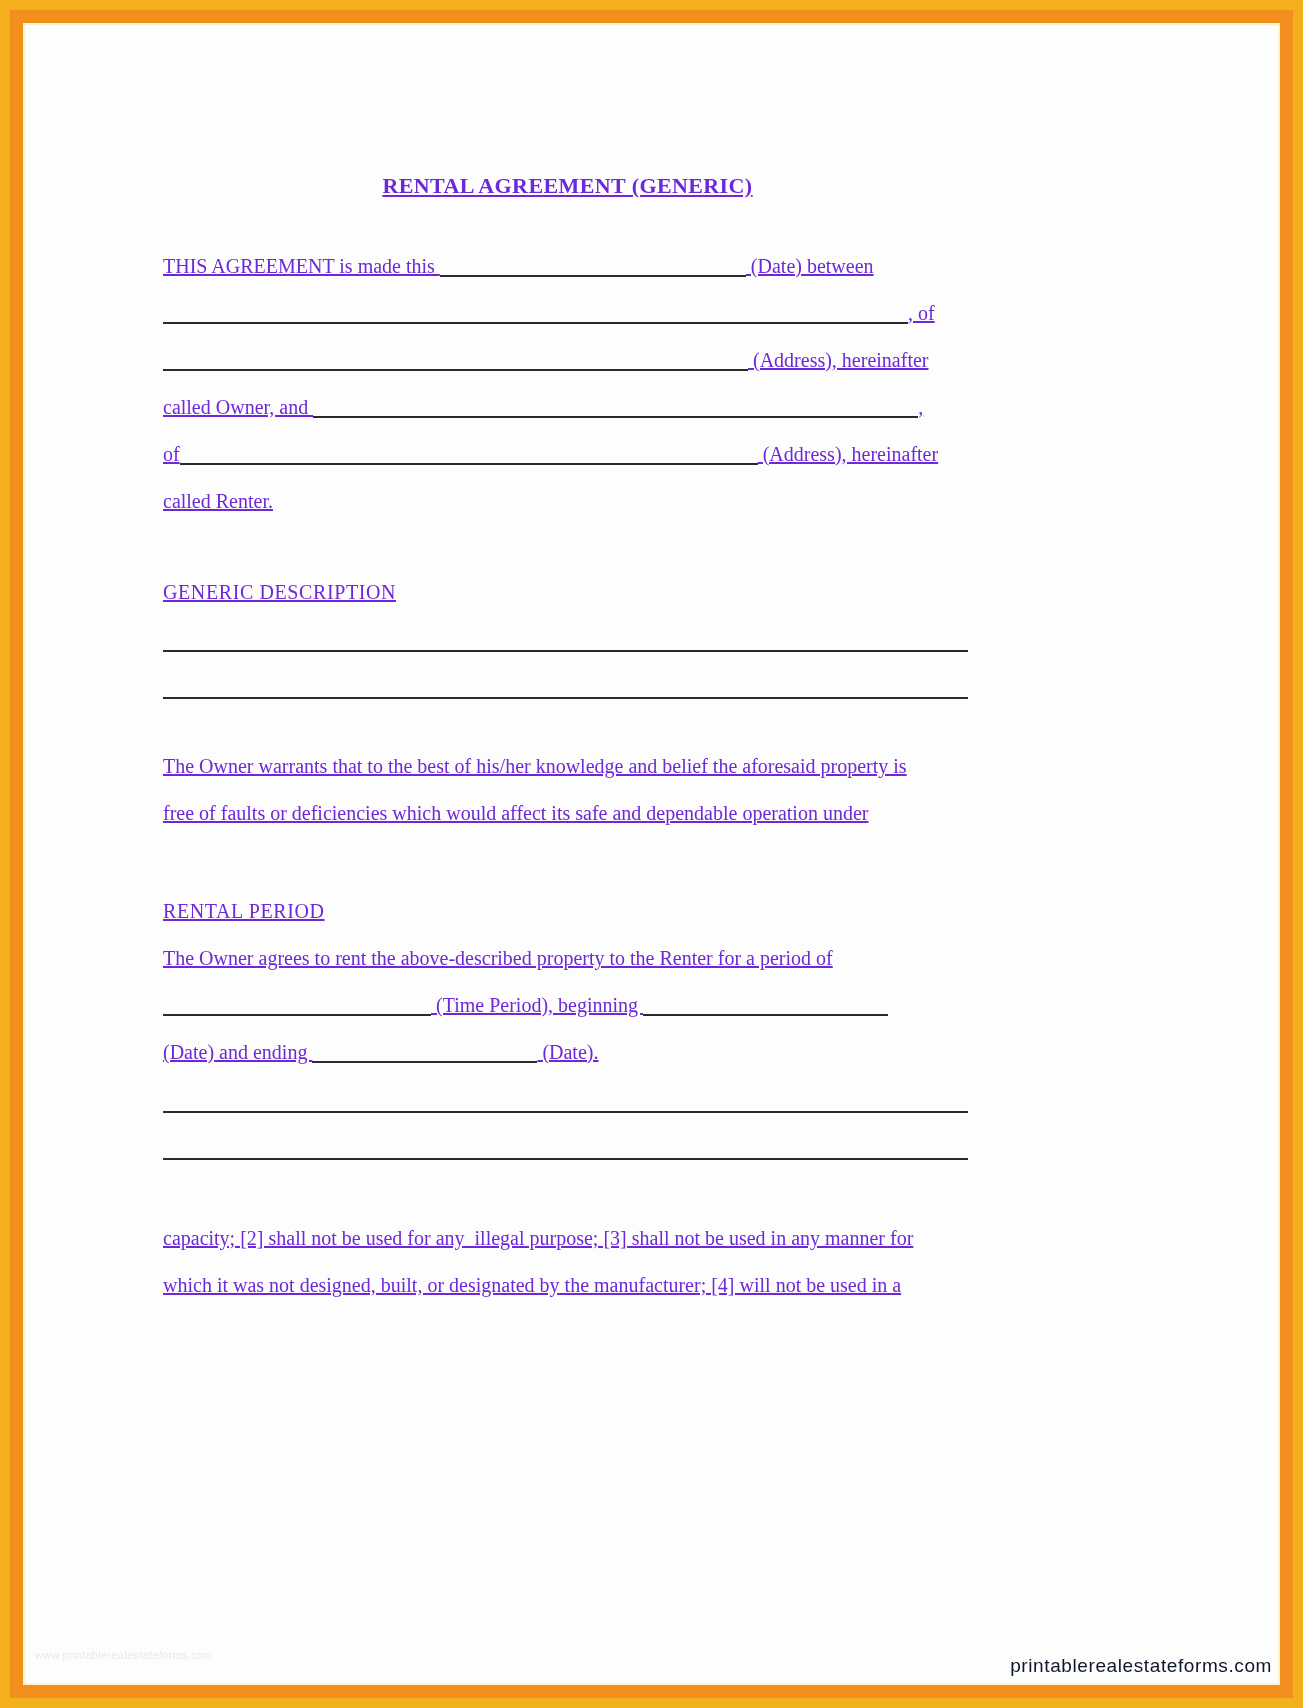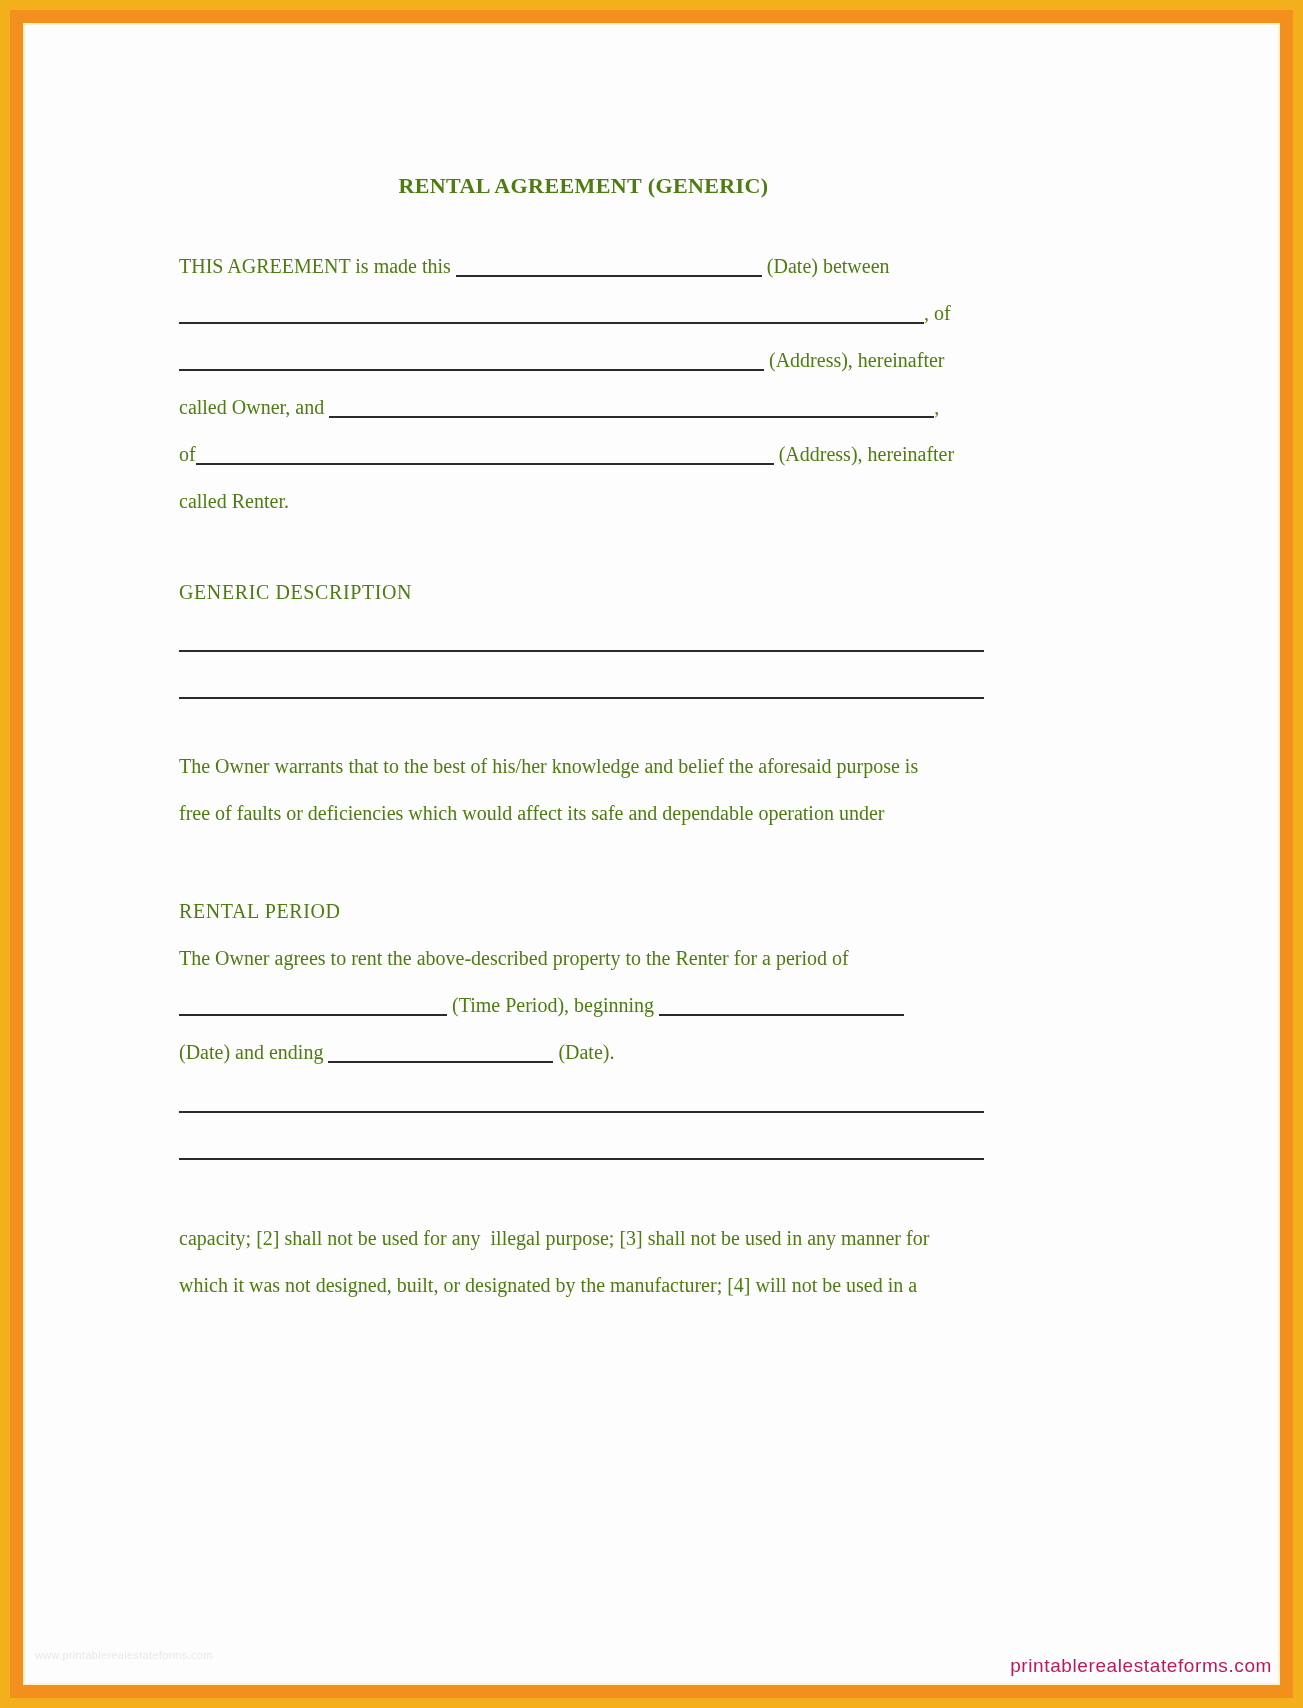--- a/index.html
+++ b/index.html
@@ -14,22 +14,22 @@
     position:absolute; left:10px; top:10px; right:10px; bottom:10px;
     background:#f3901d;               
   }
   .page {
     position:absolute; left:13px; top:13px; right:13px; bottom:13px;
     background:#fefdfd;
     box-shadow: inset 0 0 0 2px #fdf3d0; 
     overflow:hidden;
   }
   .doc {
-    position:absolute; left:156px; top:0; width:809px;
-    color:#4d7c0f; font-size:20px;
+    position:absolute; left:140px; top:0; width:809px;
+    color:#6d28d9; font-size:20px;text-decoration:underline;
   }
   .block .line { line-height:47px; white-space:pre; }
   .run { }
   .blank {
     display:inline-block;
     height:20px;
     border-bottom:2px solid #2b2b2b;
     vertical-align:-4px;
   }
   .title .line { line-height:30px; }
@@ -45,21 +45,21 @@
   [data-name="section-rental-period"]          { margin-top:51px; }
   [data-name="rental-period-paragraph"]        { margin-top:0; }
   [data-name="section-use-of-property"]        { margin-top:41px; }
   [data-name="use-of-property-blanks"]         { margin-top:3px; }
   [data-name="renter-agreement-paragraph"]     { margin-top:42px; }
 
   .footer-site {
     position:absolute; right:8px; bottom:8px;
     font-family:"Liberation Sans", sans-serif;
     font-size:19px; letter-spacing:0.6px;
-    color:#be185d;
+    color:#0f172a;
   }
   .watermark {
     position:absolute; left:12px; bottom:24px;
     font-family:"Liberation Sans", sans-serif;
     font-size:11px; letter-spacing:0.3px;
     color:#eae8e6;
   }
 </style>
 </head>
 <body data-name="scanned-form-page">
@@ -80,21 +80,21 @@
           <div class="line" data-name="doc-line"><span class="run" data-name="text-run">called Renter.</span></div>
         </div>
         <div class="block heading" data-name="section-property-description">
           <div class="line" data-name="doc-line"><span class="run" data-name="text-run">GENERIC DESCRIPTION</span></div>
         </div>
         <div class="block blanks" data-name="property-description-blanks">
           <div class="line" data-name="doc-line"><span class="blank" data-name="fill-in-blank-line" style="width: 805px;"></span></div>
           <div class="line" data-name="doc-line"><span class="blank" data-name="fill-in-blank-line" style="width: 805px;"></span></div>
         </div>
         <div class="block para" data-name="owner-warranty-paragraph">
-          <div class="line" data-name="doc-line"><span class="run" data-name="text-run">The Owner warrants that to the best of his/her knowledge and belief the aforesaid purpose is</span></div>
+          <div class="line" data-name="doc-line"><span class="run" data-name="text-run">The Owner warrants that to the best of his/her knowledge and belief the aforesaid property is</span></div>
           <div class="line" data-name="doc-line"><span class="run" data-name="text-run">free of faults or deficiencies which would affect its safe and dependable operation under</span></div>
         </div>
         <div class="block heading" data-name="section-rental-period">
           <div class="line" data-name="doc-line"><span class="run" data-name="text-run">RENTAL PERIOD</span></div>
         </div>
         <div class="block para" data-name="rental-period-paragraph">
           <div class="line" data-name="doc-line"><span class="run" data-name="text-run">The Owner agrees to rent the above-described property to the Renter for a period of</span></div>
           <div class="line" data-name="doc-line"><span class="blank" data-name="fill-in-blank-line" style="width: 268px;"></span><span class="run" data-name="text-run"> (Time Period), beginning </span><span class="blank" data-name="fill-in-blank-line" style="width: 245px;"></span></div>
           <div class="line" data-name="doc-line"><span class="run" data-name="text-run">(Date) and ending </span><span class="blank" data-name="fill-in-blank-line" style="width: 225px;"></span><span class="run" data-name="text-run"> (Date).</span></div>
         </div>

